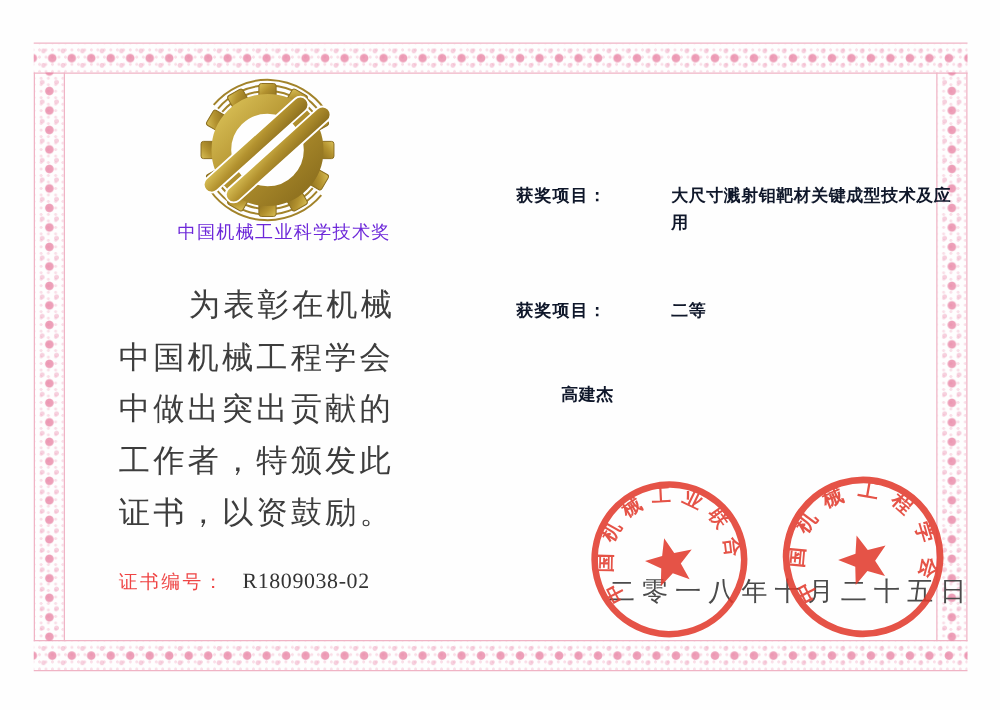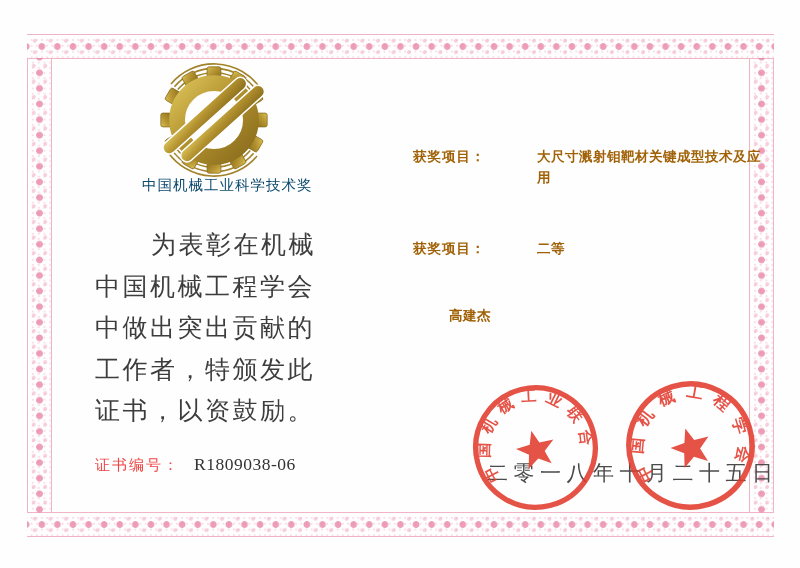--- a/index.html
+++ b/index.html
@@ -33,40 +33,40 @@
     background-position:50% 7px,0 0,2px 2px;
   }
   .strip-left{left:0;}
   .strip-right{right:0;}
 
   
   .logo{position:absolute;left:150px;top:56px;width:128px;height:128px;z-index:2;}
   .award-title{
     position:absolute;left:142px;top:176px;z-index:2;white-space:nowrap;
     font-family:"Liberation Sans","DejaVu Sans",sans-serif;
-    font-size:14.5px;letter-spacing:1px;color:#0c4a6e;
+    font-size:14.5px;letter-spacing:1px;color:#6d28d9;
   }
 
   
   .body-text{position:absolute;left:95px;top:224px;width:320px;z-index:2;}
   .body-line{
     font-size:25px;line-height:41.5px;letter-spacing:2.5px;color:#3d3d3d;white-space:nowrap;
   }
   .body-line.indent{padding-left:56px;}
 
   
   .cert-no{position:absolute;left:95px;top:454px;z-index:2;display:flex;align-items:baseline;}
   .cert-no-label{font-size:15px;letter-spacing:2px;color:#ef4444;}
   .cert-no-value{font-size:17.5px;margin-left:14px;color:#333;letter-spacing:0.5px;}
 
   
   .field{
     position:absolute;left:413px;width:348px;display:flex;z-index:2;
     font-family:"Liberation Sans","DejaVu Sans",sans-serif;
-    font-size:13.5px;line-height:21px;color:#a16207;font-weight:600;
+    font-size:13.5px;line-height:21px;color:#0f172a;font-weight:600;
   }
   .field-label{flex:0 0 88px;white-space:nowrap;letter-spacing:1px;}
   .field-value{flex:1;letter-spacing:0.5px;margin-left:36px;}
   .field-project{top:146px;}
   .field-grade{top:238px;}
   .field-winner{top:305px;}
 
   
   .issue-date{
     position:absolute;left:487px;top:459px;z-index:3;white-space:nowrap;
@@ -142,21 +142,21 @@
   <div class="body-text">
     <div class="body-line indent">为表彰在机械</div>
     <div class="body-line">中国机械工程学会</div>
     <div class="body-line">中做出突出贡献的</div>
     <div class="body-line">工作者，特颁发此</div>
     <div class="body-line">证书，以资鼓励。</div>
   </div>
 
   <div class="cert-no">
     <span class="cert-no-label">证书编号：</span>
-    <span class="cert-no-value">R1809038-06</span>
+    <span class="cert-no-value">R1809038-02</span>
   </div>
 
   <div class="field field-project">
     <span class="field-label">获奖项目：</span>
     <span class="field-value">大尺寸溅射钼靶材关键成型技术及应用</span>
   </div>
   <div class="field field-grade">
     <span class="field-label">获奖项目：</span>
     <span class="field-value">二等</span>
   </div>

